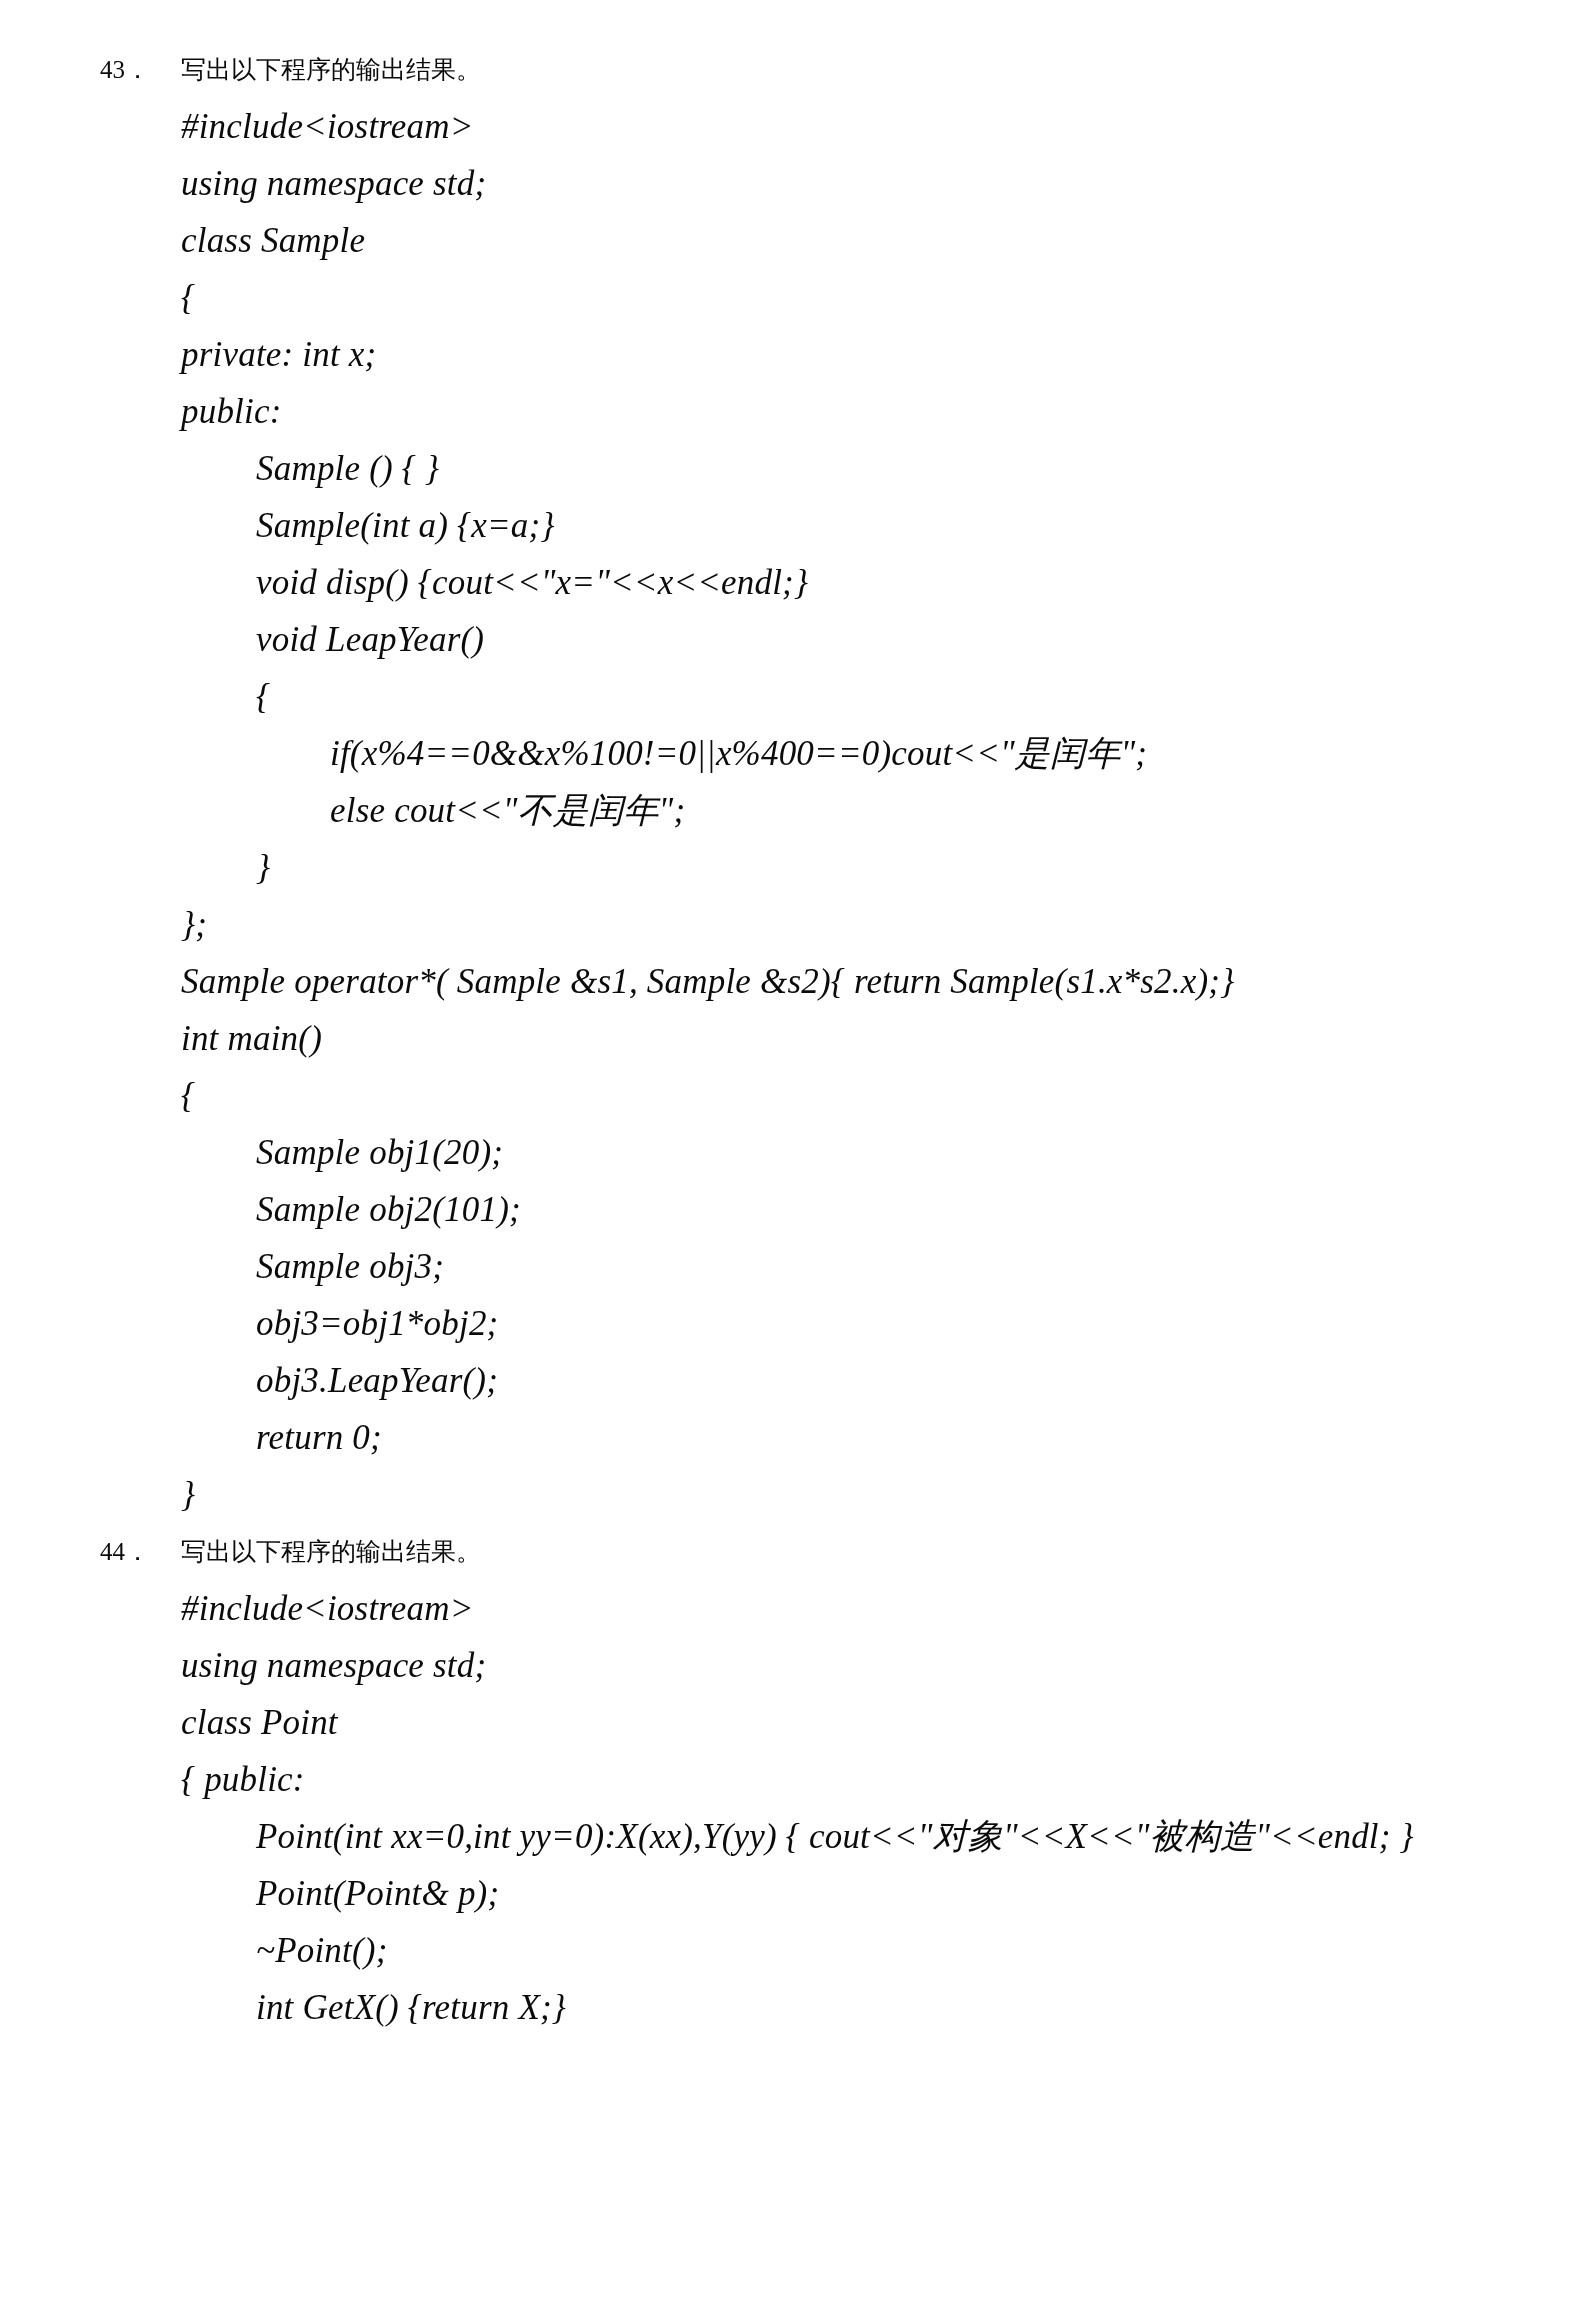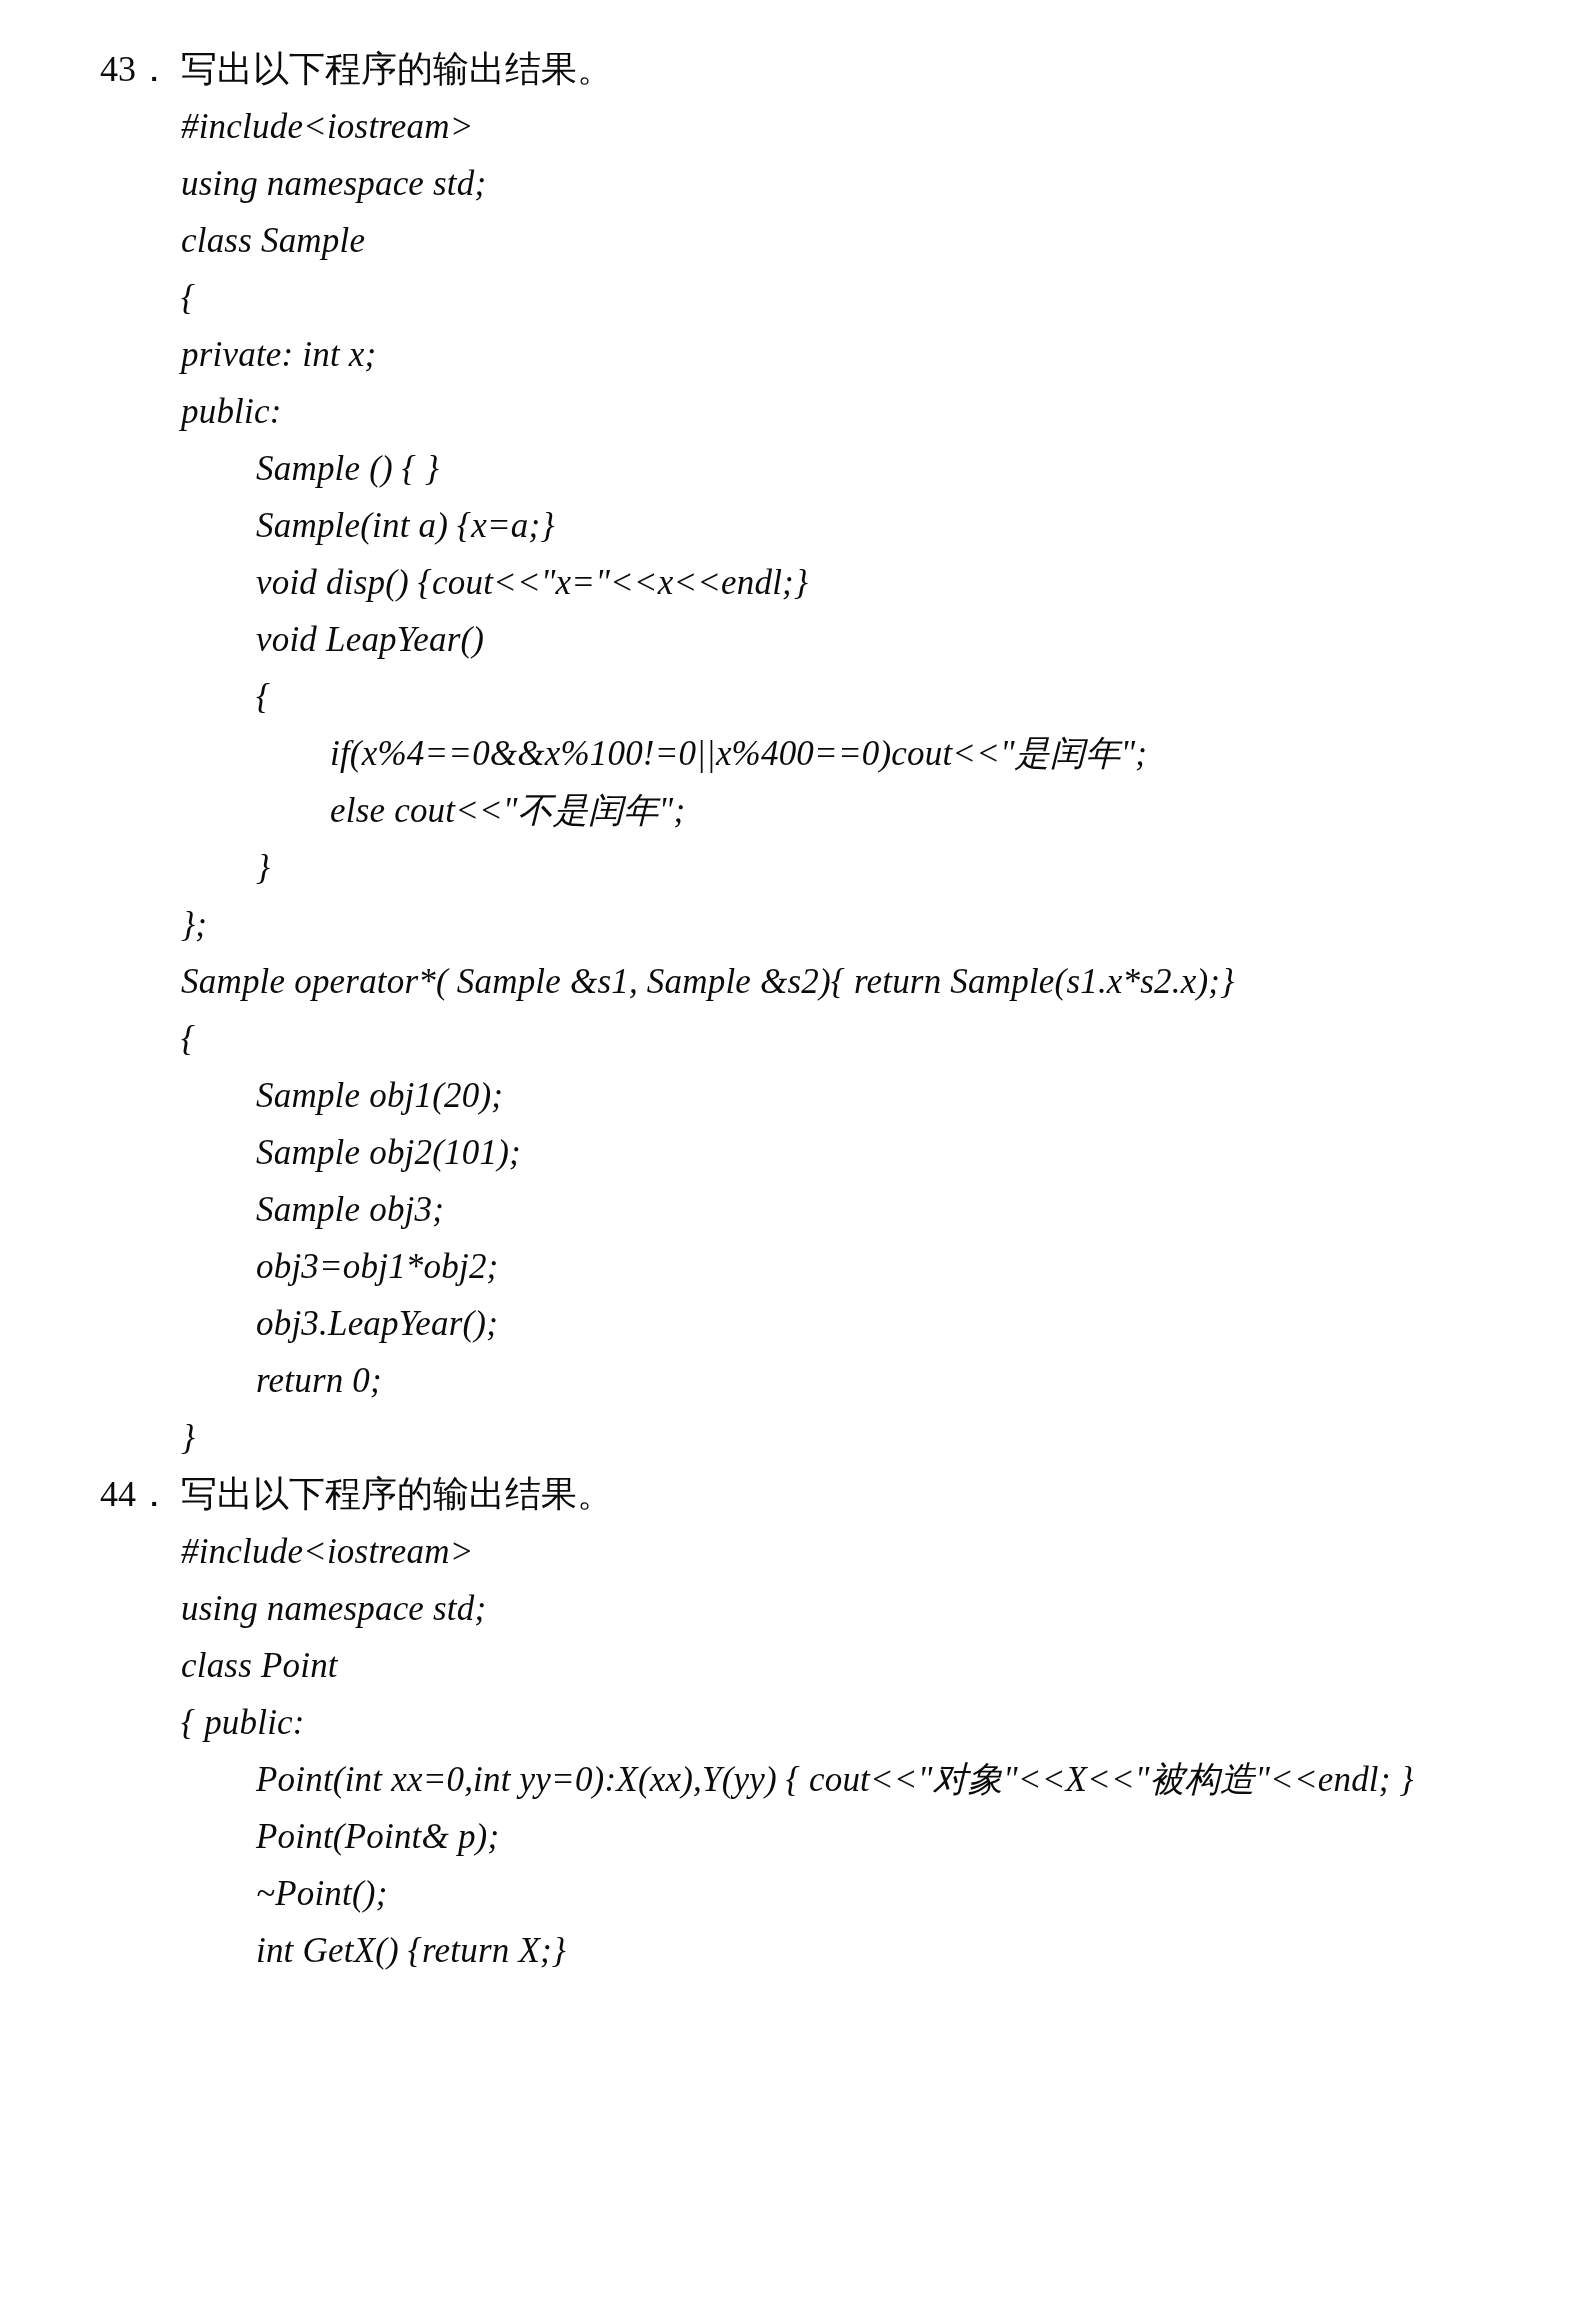--- a/index.html
+++ b/index.html
@@ -17,21 +17,21 @@
     box-sizing:border-box;
   }
   .line{
     font-size:35px;
     line-height:57px;
     white-space:pre;
     letter-spacing:0.2px;
     font-style:italic;
   }
   .qheading{
-    font-size:36px;
+    font-size:25px;
     line-height:57px;
     padding-left:100px;
     white-space:pre;
   }
   .qnum{
     display:inline-block;
     min-width:81px;
   }
   .ind0{padding-left:181px;}
   .ind1{padding-left:256px;}
@@ -64,20 +64,21 @@
         <div class="line ind1">Sample () { }</div>
         <div class="line ind1">Sample(int a) {x=a;}</div>
         <div class="line ind1">void disp() {cout&lt;&lt;"x="&lt;&lt;x&lt;&lt;endl;}</div>
         <div class="line ind1">void LeapYear()</div>
         <div class="line ind1">{</div>
         <div class="line ind2">if(x%4==0&amp;&amp;x%100!=0||x%400==0)cout&lt;&lt;"是闰年";</div>
         <div class="line ind2">else cout&lt;&lt;"不是闰年";</div>
         <div class="line ind1">}</div>
         <div class="line ind0">};</div>
         <div class="line ind0">Sample operator*( Sample &amp;s1, Sample &amp;s2){ return Sample(s1.x*s2.x);}</div>
+        <div class="line ind0">int main()</div>
         <div class="line ind0">{</div>
         <div class="line ind1">Sample obj1(20);</div>
         <div class="line ind1">Sample obj2(101);</div>
         <div class="line ind1">Sample obj3;</div>
         <div class="line ind1">obj3=obj1*obj2;</div>
         <div class="line ind1">obj3.LeapYear();</div>
         <div class="line ind1">return 0;</div>
         <div class="line ind0">}</div>
       </div>
   </section>

